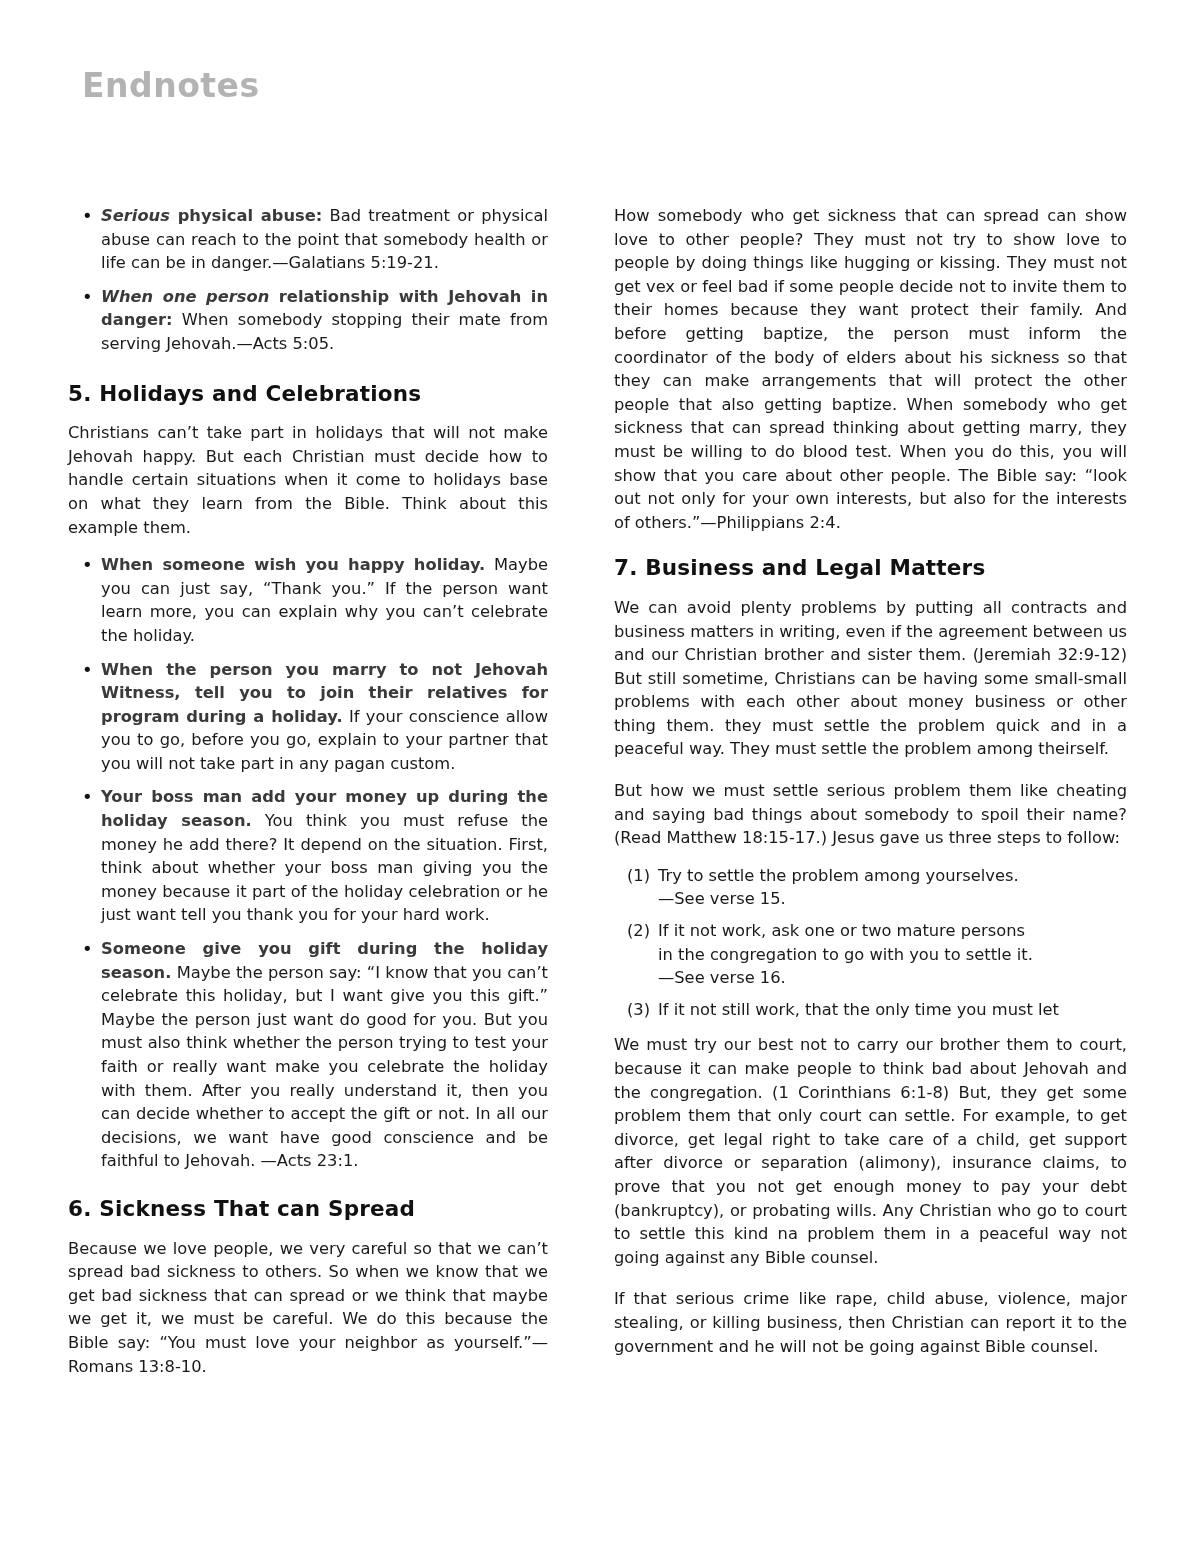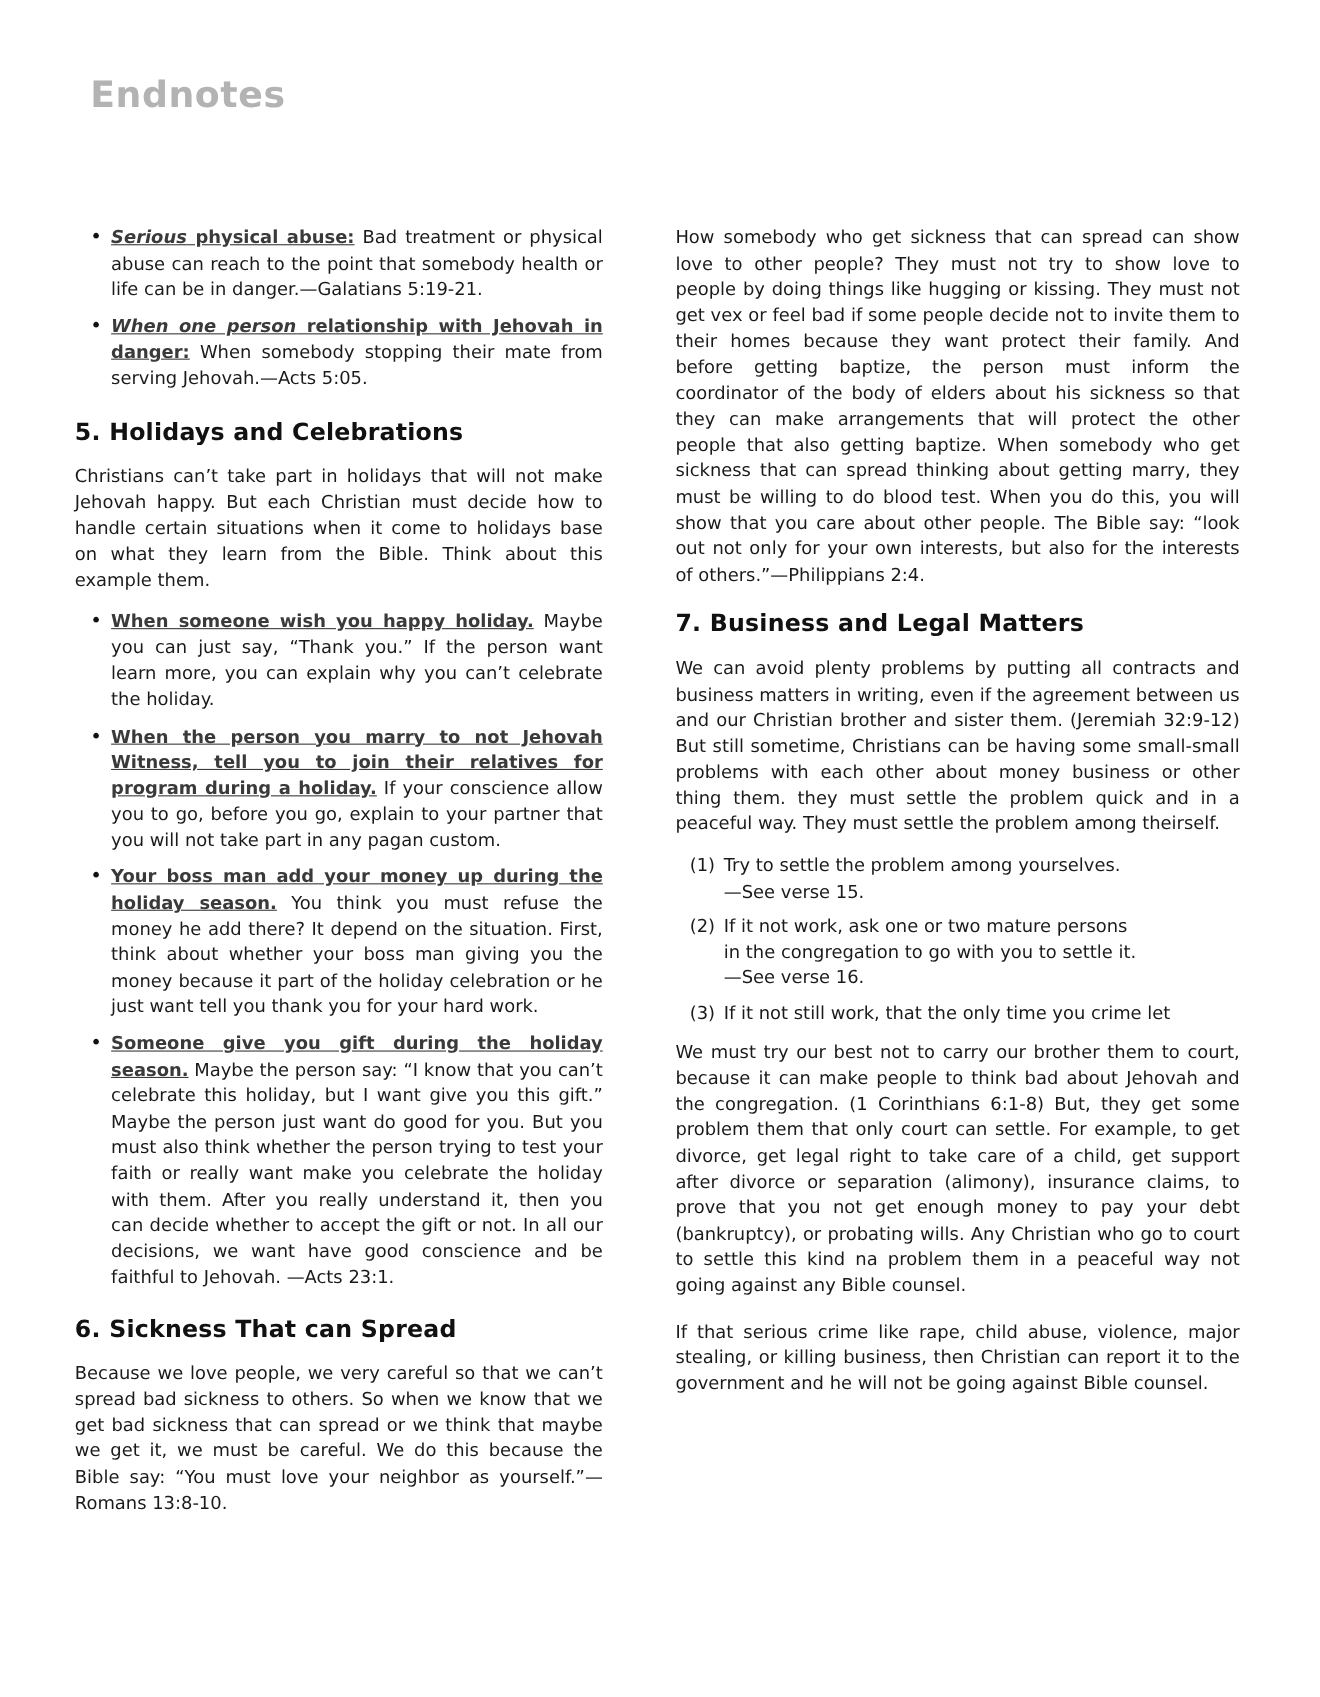--- a/index.html
+++ b/index.html
@@ -23,21 +23,21 @@
     font-family: "DejaVu Sans", sans-serif; font-weight: 600;
     font-size: 21.5px; color: #111; margin: 22px 0 16px 0; letter-spacing: 0.2px;
   }
   ul.bullets { list-style: none; margin: 0 0 14px 0; padding: 0; }
   ul.bullets li {
     position: relative; padding-left: 33px; margin-bottom: 10px; text-align: justify;
   }
   ul.bullets li::before {
     content: "•"; position: absolute; left: 14px; top: 0; font-size: 18px; color: #111;
   }
-  .lead { font-weight: bold; color: #3a3a3a; text-decoration: underline; }
+  .lead { font-weight: bold; color: #3a3a3a; }
   .lead em { font-style: italic; }
   ol.steps { list-style: none; margin: 0 0 12px 0; padding: 0; }
   ol.steps li { position: relative; padding-left: 44px; margin-bottom: 8px; }
   ol.steps li .num { position: absolute; left: 13px; top: 0; }
   .nl { display: block; }
 </style>
 </head>
 <body>
 
 <h1 class="page-title">Endnotes</h1>
@@ -64,34 +64,35 @@
 
   <h2 style="margin-top:24px;">6.  Sickness That can Spread</h2>
   <p>Because we love people, we very careful so that we can’t spread bad sickness to others. So when we know that we get bad sickness that can spread or we think that maybe we get it, we must be careful. We do this because the Bible say: “You must love your neighbor as yourself.”—Romans 13:8-10.</p>
 </div>
 
 <div class="col col-right">
   <p>How somebody who get sickness that can spread can show love to other people? They must not try to show love to people by doing things like hugging or kissing. They must not get vex or feel bad if some people decide not to invite them to their homes because they want protect their family. And before getting baptize, the person must inform the coordinator of the body of elders about his sickness so that they can make arrangements that will protect the other people that also getting baptize. When somebody who get sickness that can spread thinking about getting marry, they must be willing to do blood test. When you do this, you will show that you care about other people. The Bible say: “look out not only for your own interests, but also for the interests of others.”—Philippians 2:4.</p>
 
   <h2 style="margin-top:22px;">7.  Business and Legal Matters</h2>
   <p>We can avoid plenty problems by putting all contracts and business matters in writing, even if the agreement between us and our Christian brother and sister them. (Jeremiah 32:9-12) But still sometime, Christians can be having some small-small problems with each other about money business or other thing them. they must settle the problem quick and in a peaceful way. They must settle the problem among theirself.</p>
+  <p style="margin-top:18px;">But how we must settle serious problem them like cheating and saying bad things about somebody to spoil their name? (Read Matthew 18:15-17.) Jesus gave us three steps to follow:</p>
 
   <ol class="steps">
     <li>
       <span class="num">(1)</span>
       <span class="nl">Try to settle the problem among yourselves.</span>
       <span class="nl">—See verse 15.</span>
     </li>
     <li>
       <span class="num">(2)</span>
       <span class="nl">If it not work, ask one or two mature persons</span>
       <span class="nl">in the congregation to go with you to settle it.</span>
       <span class="nl">—See verse 16.</span>
     </li>
     <li>
       <span class="num">(3)</span>
-      <span class="nl">If it not still work, that the only time you crime let</span>
+      <span class="nl">If it not still work, that the only time you must let</span>
     </li>
   </ol>
 
   <p>We must try our best not to carry our brother them to court, because it can make people to think bad about Jehovah and the congregation. (1 Corinthians 6:1-8) But, they get some problem them that only court can settle. For example, to get divorce, get legal right to take care of a child, get support after divorce or separation (alimony), insurance claims, to prove that you not get enough money to pay your debt (bankruptcy), or probating wills. Any Christian who go to court to settle this kind na problem them in a peaceful way not going against any Bible counsel.</p>
   <p style="margin-top:18px;">If that serious crime like rape, child abuse, violence, major stealing, or killing business, then Christian can report it to the government and he will not be going against Bible counsel.</p>
 </div>
 
 </body></html>

